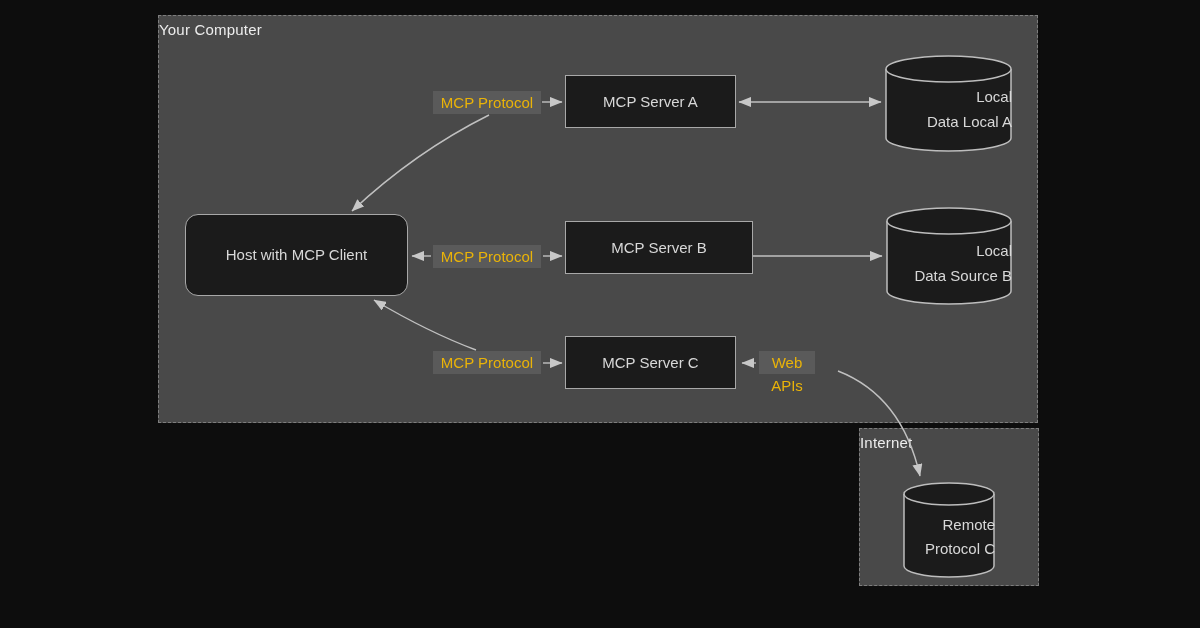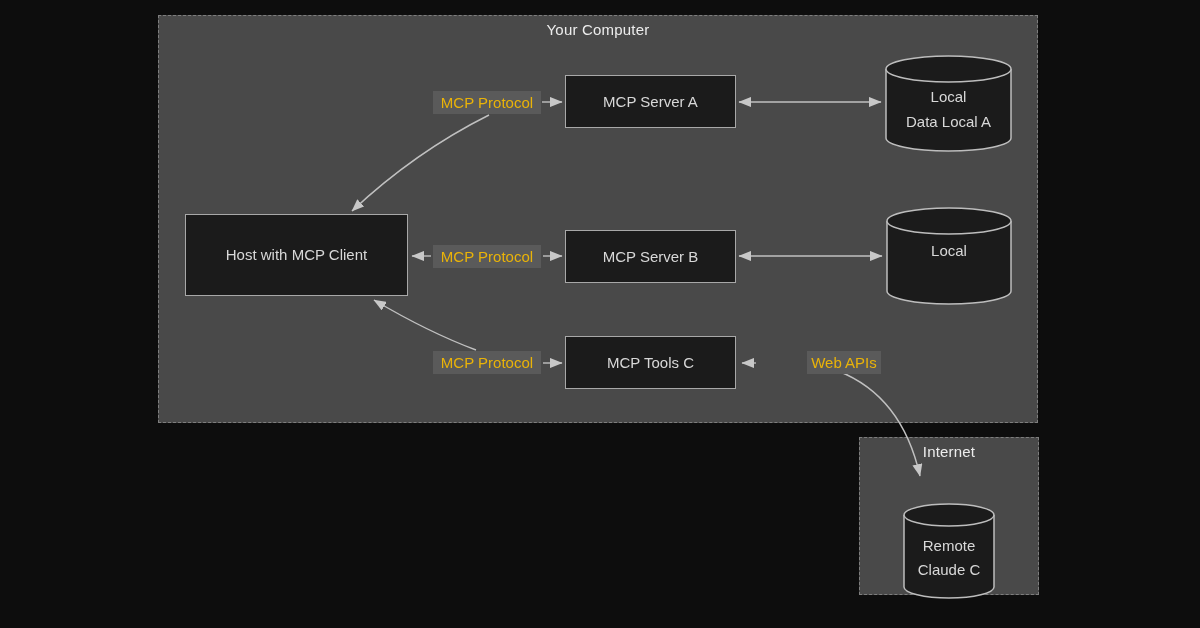--- a/index.html
+++ b/index.html
@@ -3,56 +3,56 @@
 <meta charset="utf-8">
 <style>
   html,body{margin:0;padding:0;background:#0d0d0d;}
   body{width:1200px;height:628px;overflow:hidden;
        font-family:"Liberation Sans", sans-serif;}
   .stage{position:relative;width:1200px;height:628px;background:#0d0d0d;}
 
   
   .region{position:absolute;background:#494949;border:1px dashed #7e7e7e;box-sizing:border-box;z-index:1;}
   #region-your-computer{left:158px;top:15px;width:880px;height:408px;}
-  #region-internet{left:859px;top:437px;width:180px;height:158px;padding-left:20px;}
-  .region-title{position:absolute;top:5px;left:0;right:0;text-align:center;
+  #region-internet{left:859px;top:428px;width:180px;height:158px;padding-left:20px;}
+  .region-title{position:absolute;top:5px;left:0;right:0;
                 font-size:15px;color:#ededed;letter-spacing:.2px;}
 
   
   svg.connectors{position:absolute;left:0;top:0;z-index:2;}
 
   
   .node{position:absolute;z-index:3;background:#1b1b1b;border:1px solid #a8a8a8;
         box-sizing:border-box;color:#d8d8d8;display:flex;flex-direction:column;
         align-items:center;justify-content:center;font-size:15px;line-height:24px;
         text-align:center;}
-  #node-host{left:185px;top:214px;width:223px;height:82px;}
+  #node-host{left:185px;top:214px;width:223px;height:82px;border-radius:13px;}
   #node-server-a{left:565px;top:75px;width:171px;height:53px;}
-  #node-server-b{left:565px;top:230px;width:171px;height:53px;}
+  #node-server-b{left:565px;top:221px;width:188px;height:53px;}
   #node-server-c{left:565px;top:336px;width:171px;height:53px;}
 
   
-  .cylinder{position:absolute;z-index:3;text-align:center;color:#d8d8d8;
+  .cylinder{position:absolute;z-index:3;text-align:right;color:#d8d8d8;
             font-size:15px;line-height:25px;}
   .cylinder > svg{position:absolute;left:0;top:0;}
   .cyl-text{position:relative;z-index:1;}
   #cyl-data-a{left:885px;top:55px;width:127px;height:97px;}
   #cyl-data-a .cyl-text{padding-top:29px;}
   #cyl-data-b{left:886px;top:207px;width:126px;height:98px;}
   #cyl-data-b .cyl-text{padding-top:31px;}
-  #cyl-remote{left:903px;top:503px;width:92px;height:96px;line-height:24px;}
+  #cyl-remote{left:903px;top:482px;width:92px;height:96px;line-height:24px;}
   #cyl-remote .cyl-text{padding-top:31px;}
 
   
   .edge-label{position:absolute;z-index:4;background:#5a5a5a;color:#eab308;
               font-size:15px;height:23px;line-height:23px;text-align:center;}
   #label-protocol-a{left:433px;top:91px;width:108px;}
   #label-protocol-b{left:433px;top:245px;width:108px;}
   #label-protocol-c{left:433px;top:351px;width:108px;}
-  #label-web-apis{left:759px;top:351px;width:74px;margin-left:48px;}
+  #label-web-apis{left:759px;top:351px;width:56px;}
 
   .cyl-stroke{fill:#1b1b1b;stroke:#bdbdbd;stroke-width:1.5;}
 </style>
 </head>
 <body>
 
 <div class="stage">
 
   <div class="region" id="region-your-computer">
     <div class="region-title">Your Computer</div>
@@ -87,52 +87,53 @@
   <div class="node" id="node-host">
     <span>Host with MCP Client</span>
   </div>
   <div class="node" id="node-server-a">
     <span>MCP Server A</span>
   </div>
   <div class="node" id="node-server-b">
     <span>MCP Server B</span>
   </div>
   <div class="node" id="node-server-c">
-    <span>MCP Tools C</span>
+    <span>MCP Server C</span>
   </div>
 
   <div class="cylinder" id="cyl-data-a">
     <svg width="127" height="97" viewBox="0 0 127 97">
       <path class="cyl-stroke" d="M1,14 L1,83 A62.5,13 0 0 0 126,83 L126,14"></path>
       <ellipse class="cyl-stroke" cx="63.5" cy="14" rx="62.5" ry="13"></ellipse>
     </svg>
     <div class="cyl-text">
       <div>Local</div>
       <div>Data Local A</div>
     </div>
   </div>
 
   <div class="cylinder" id="cyl-data-b">
     <svg width="126" height="98" viewBox="0 0 126 98">
       <path class="cyl-stroke" d="M1,14 L1,84 A62,13 0 0 0 125,84 L125,14"></path>
       <ellipse class="cyl-stroke" cx="63" cy="14" rx="62" ry="13"></ellipse>
     </svg>
     <div class="cyl-text">
       <div>Local</div>
+      <div>Data Source B</div>
     </div>
   </div>
 
   <div class="cylinder" id="cyl-remote">
     <svg width="92" height="96" viewBox="0 0 92 96">
       <path class="cyl-stroke" d="M1,12 L1,84 A45,11 0 0 0 91,84 L91,12"></path>
       <ellipse class="cyl-stroke" cx="46" cy="12" rx="45" ry="11"></ellipse>
     </svg>
     <div class="cyl-text">
       <div>Remote</div>
-      <div>Claude C</div>
+      <div>Protocol C</div>
     </div>
   </div>
 
   <div class="edge-label" id="label-protocol-a">MCP Protocol</div>
   <div class="edge-label" id="label-protocol-b">MCP Protocol</div>
   <div class="edge-label" id="label-protocol-c">MCP Protocol</div>
   <div class="edge-label" id="label-web-apis">Web APIs</div>
 
 </div>
 

